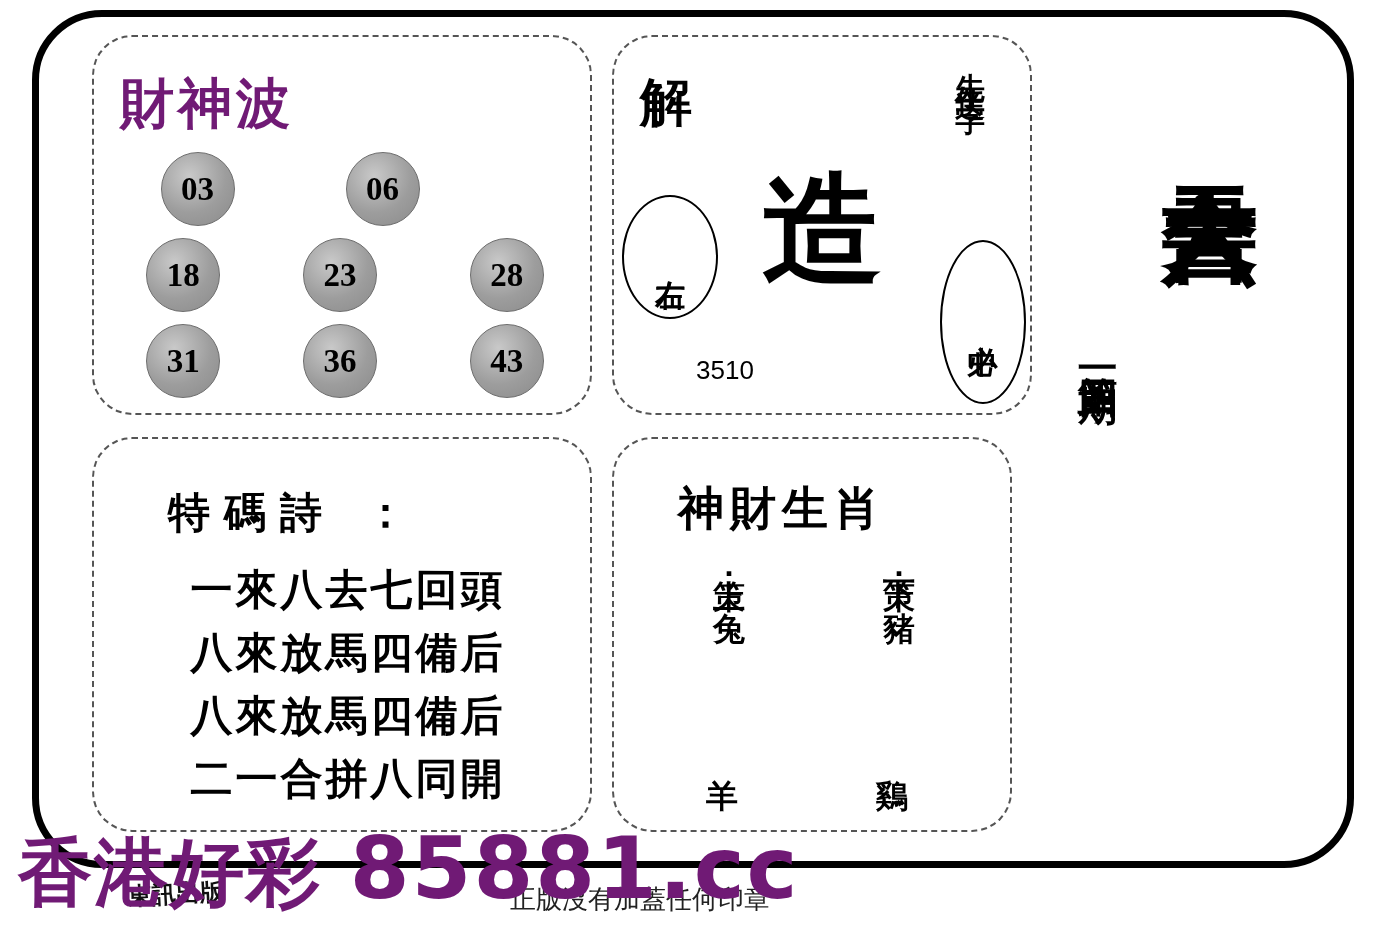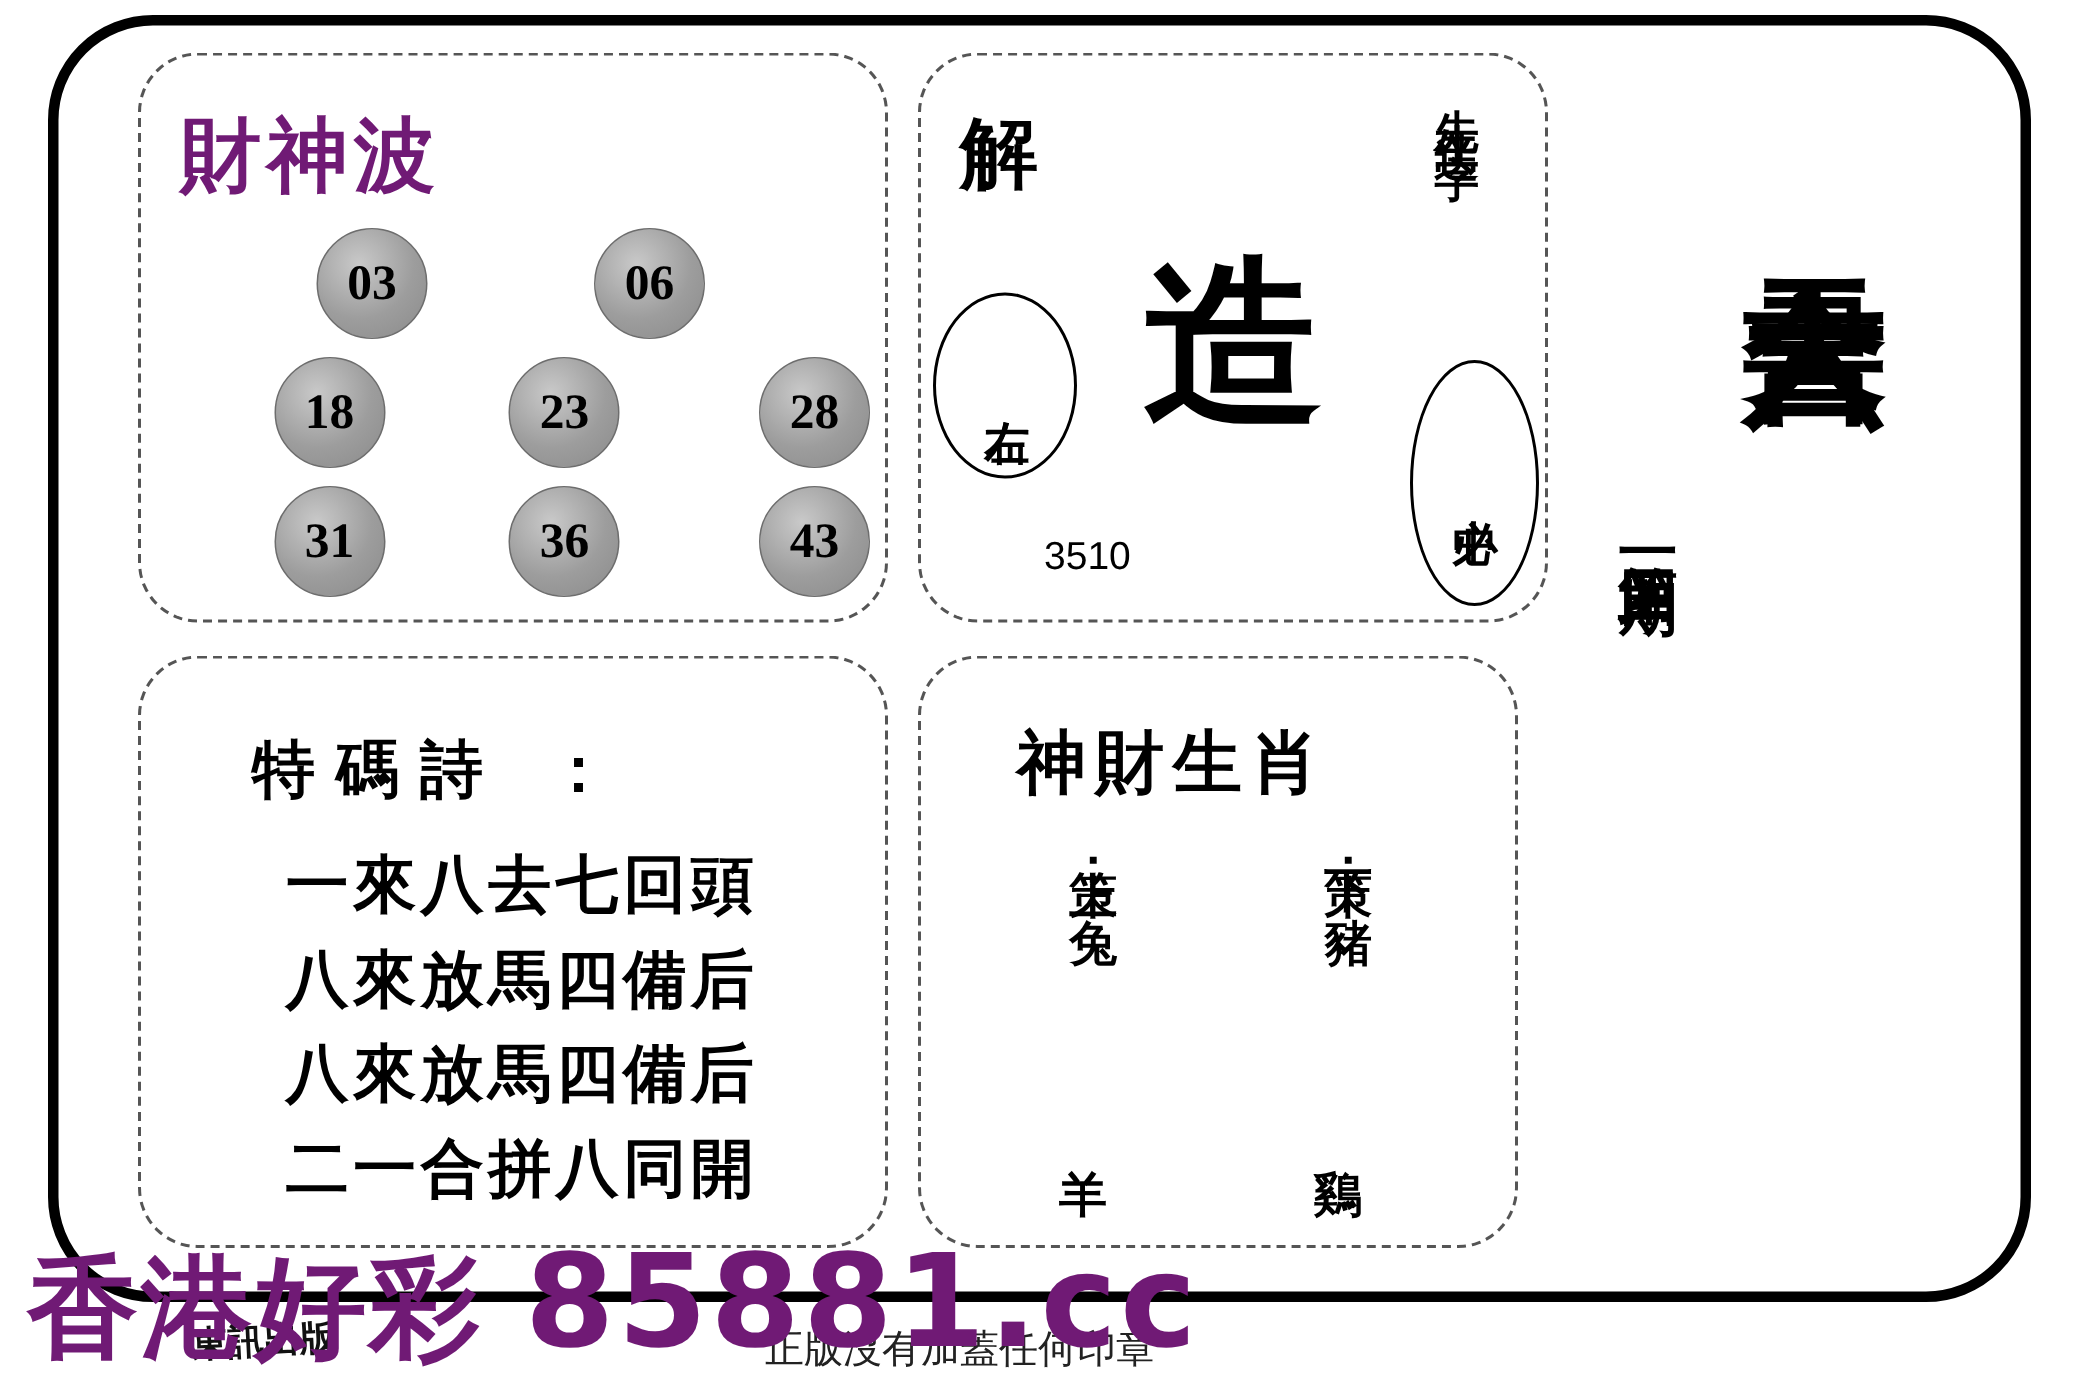--- a/index.html
+++ b/index.html
@@ -74,21 +74,21 @@
     border: 1px solid #6d6d6d;
     color: #000;
     display: flex;
     align-items: center;
     justify-content: center;
     font-family: "Liberation Serif", serif;
     font-size: 33px;
     font-weight: bold;
     margin-right: 0;
   }
-  .ball-cell { width: 175px; display: flex; justify-content: flex-end; }
+  .ball-cell { width: 175px; display: flex; justify-content: center; }
   .ball-cell.c2 { padding-left: 10px; }
   .ball-cell.c3 { padding-left: 20px; }
   .ball-row.r2 .ball-cell { transform: translateY(-2px); }
   .ball-row.r3 .ball-cell { transform: translateY(-4px); }
 
   
   #jie-char {
     position: absolute;
     left: 640px;
     top: 68px;

